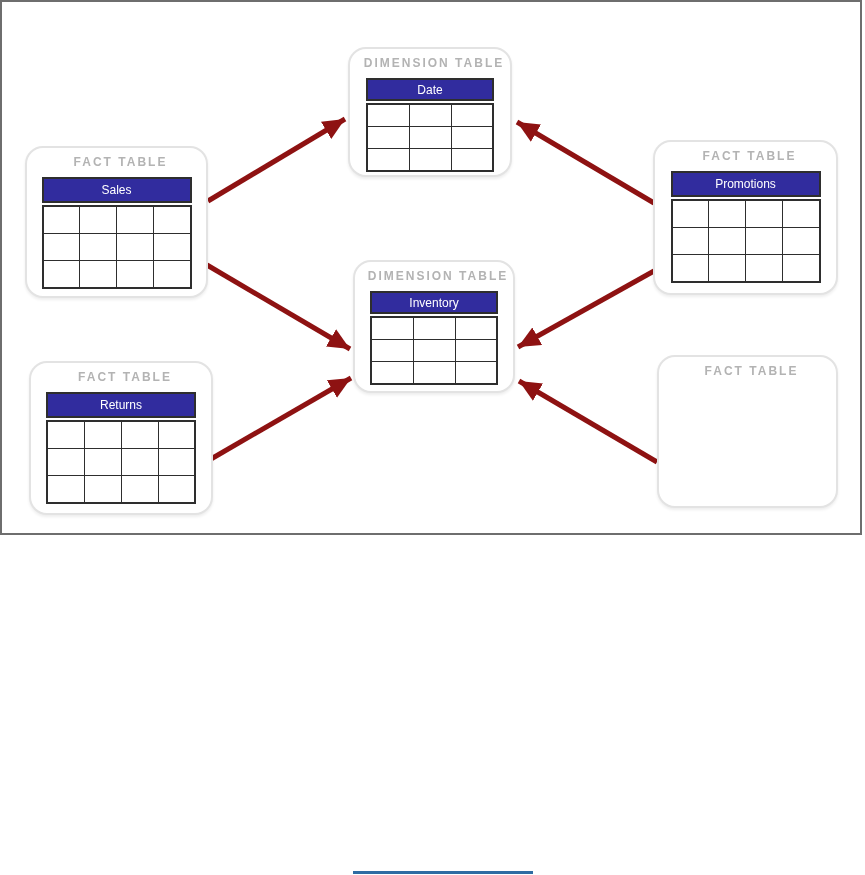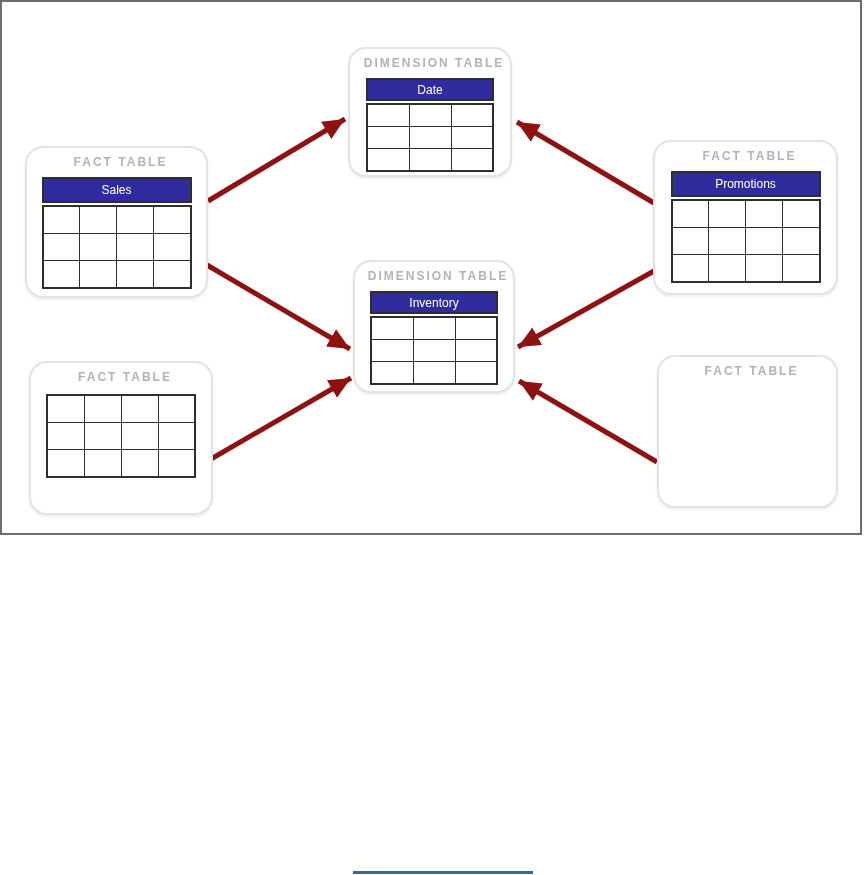--- a/index.html
+++ b/index.html
@@ -234,20 +234,21 @@
               <td></td>
             </tr>
           </tbody>
         </table>
     </div>
   </div>
 
   <div class="entity ent-returns">
     <div class="ent-label">FACT TABLE</div>
     <div class="tbl fact-tbl">
+      <div class="tbl-header">Returns</div>
       <table class="tbl-grid">
           <tbody>
             <tr>
               <td></td>
               <td></td>
               <td></td>
               <td></td>
             </tr>
             <tr>
               <td></td>

